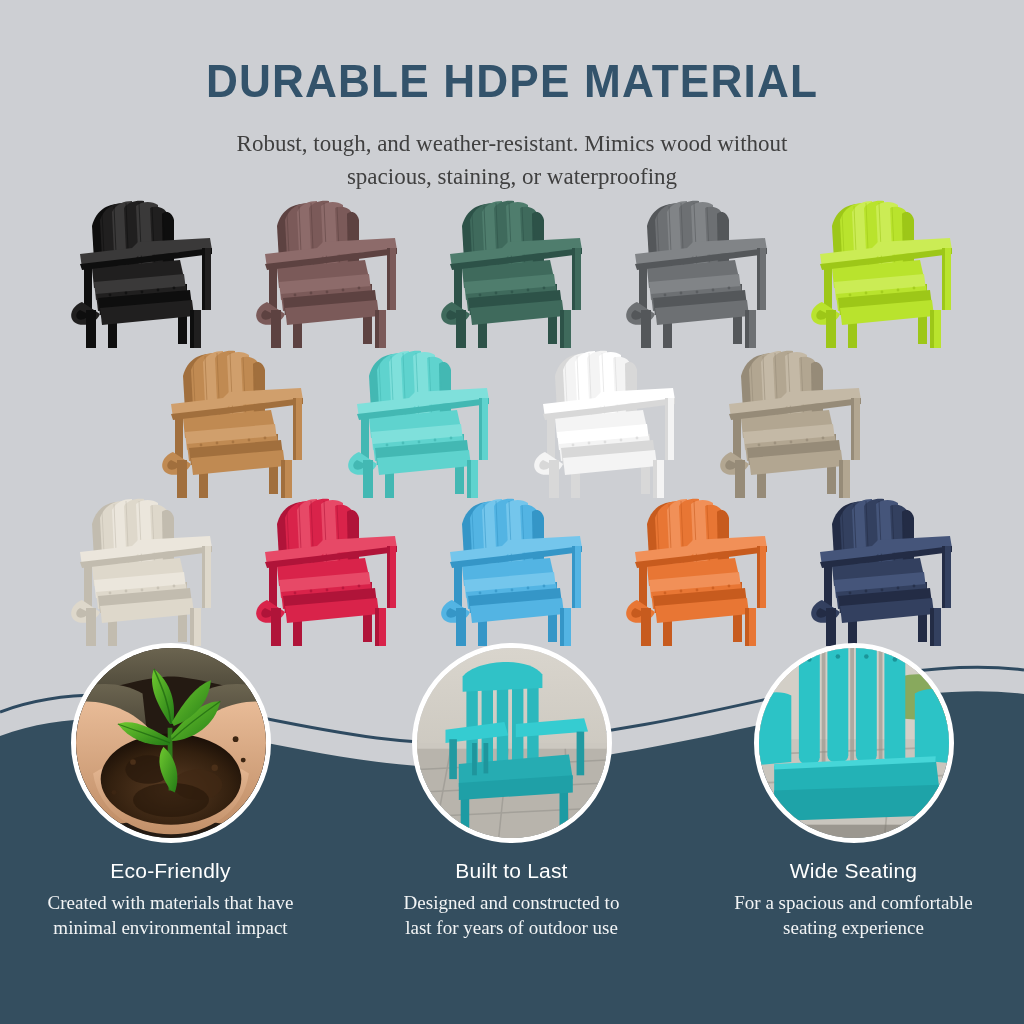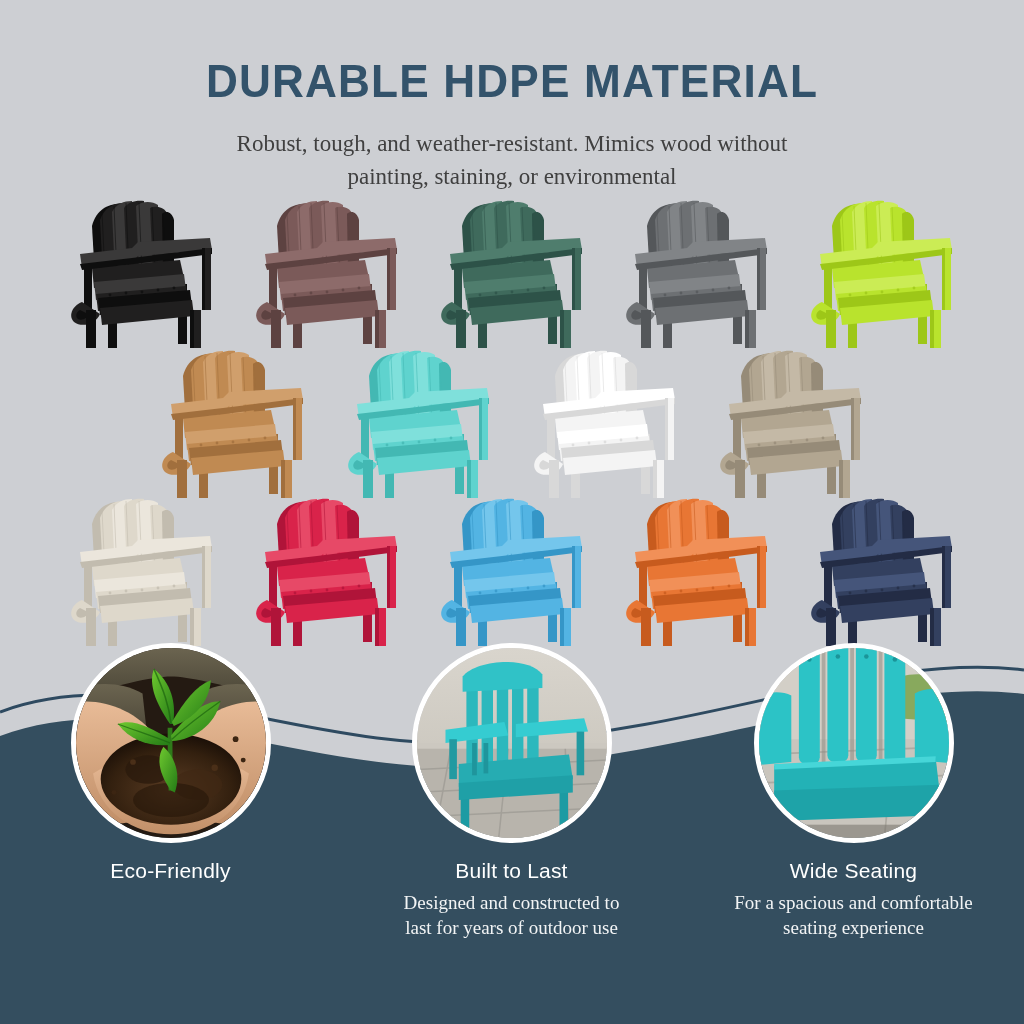--- a/index.html
+++ b/index.html
@@ -71,21 +71,21 @@
 </style>
 </head>
 <body style="background: rgb(205, 207, 211);">
 
 <div id="stage" style="background: rgb(205, 207, 211);">
 
   <div class="header">
     <h1 class="title" style="color: rgb(51, 83, 107);">DURABLE HDPE MATERIAL</h1>
     <p class="subtitle">
       <span>Robust, tough, and weather-resistant. Mimics wood without</span><br>
-      <span>painting, staining, or environmental</span>
+      <span>spacious, staining, or waterproofing</span>
     </p>
   </div>
 
   <div class="grid">
     <div class="chair-row row1">
         <div class="chair-cell">
           <svg width="160" height="150" viewBox="0 0 160 150" class="chair-svg">
     <g>
 
       <rect x="116" y="86" width="9" height="60" fill="#0e0e0e"></rect>
@@ -942,20 +942,24 @@
           <path d="M99,80 C84,58 76,38 82,22 C100,36 106,58 102,80 Z" fill="url(#leafG)"></path>
           <path d="M101,78 C114,56 126,40 142,34 C140,58 124,74 103,82 Z" fill="url(#leafG)"></path>
           <path d="M100,150 C88,134 84,116 92,104 C106,116 110,136 104,152 Z" fill="url(#leafG)"></path>
           <path d="M82,22 C92,44 98,60 100,80" stroke="#1d6410" stroke-width="1.6" fill="none" opacity=".7"></path>
           <path d="M44,80 C66,88 84,94 99,100" stroke="#1d6410" stroke-width="1.4" fill="none" opacity=".7"></path>
           <path d="M152,56 C132,70 114,84 101,96" stroke="#1d6410" stroke-width="1.4" fill="none" opacity=".7"></path>
           <path d="M0,186 C40,206 160,206 200,186 L200,200 L0,200 Z" fill="#1a1009"></path>
         </svg>
       </div>
       <div class="f-title">Eco-Friendly</div>
+      <div class="f-desc">
+        <span>Created with materials that have</span><br>
+        <span>minimal environmental impact</span>
+      </div>
     </div>
 
     <div class="feature f2">
       <div class="circle">
         <svg viewBox="0 0 200 200" preserveAspectRatio="xMidYMid slice">
           <defs>
             <linearGradient id="wallG" x1="0" y1="0" x2="0" y2="1">
               <stop offset="0%" stop-color="#d9d5cd"></stop>
                 <stop offset="100%" stop-color="#c3bfb6"></stop>
             </linearGradient>

